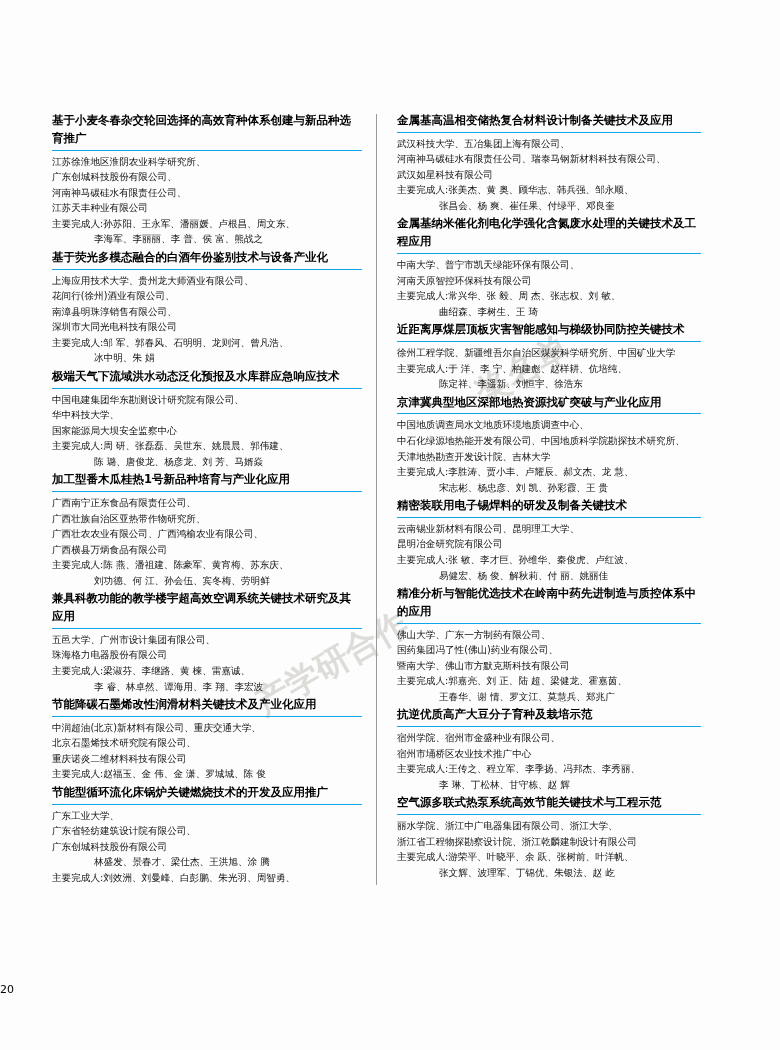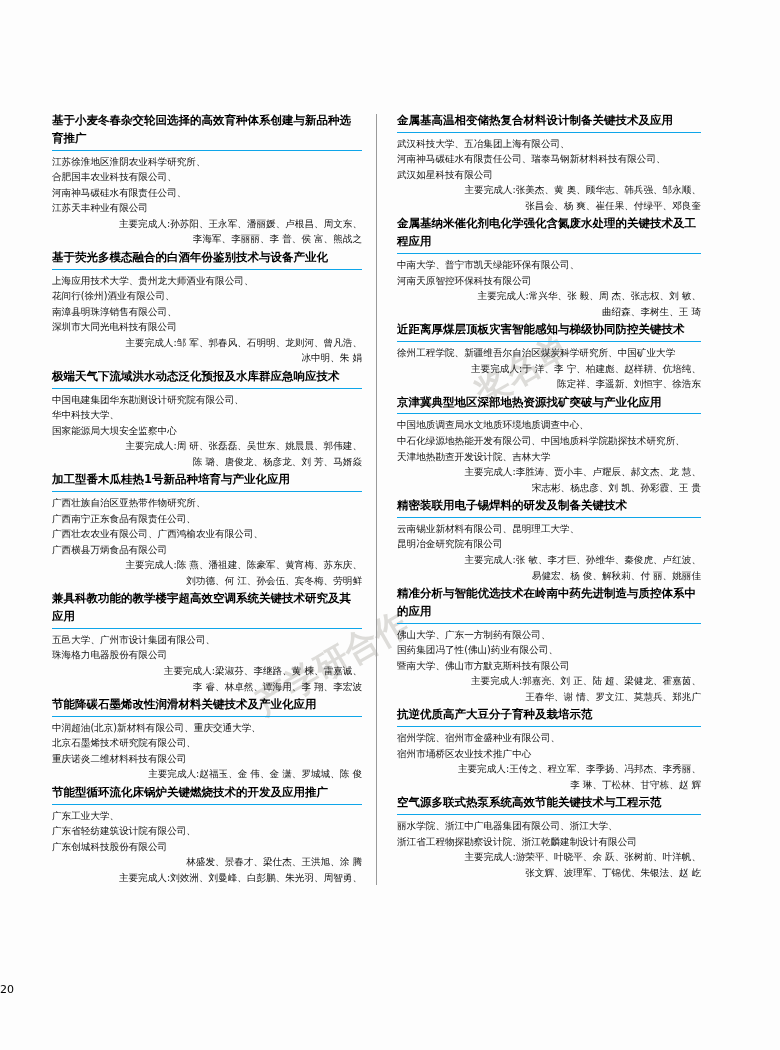--- a/index.html
+++ b/index.html
@@ -84,21 +84,21 @@
     color: #111;
   }
   .orgline { white-space: nowrap; overflow: hidden; }
   .people {
     font-size: 9.6px;
     line-height: 1.62;
     color: #111;
     margin-top: 0px;
   }
   .people .plabel { }
-  .people .pline { white-space: nowrap; overflow: hidden; text-align: right; }
+  .people .pline { white-space: nowrap; overflow: hidden; }
   .people .pline.indent { text-indent: 42px; }
 
   .pagenum {
     position: absolute;
     left: 0;
     right: 0;
     top: 983px;
     font-size: 11px;
     color: #000;
     z-index: 3;
@@ -116,21 +116,21 @@
   </div>
 
   <div class="content">
 
     <div class="col col-left">
 
       <div class="entry">
         <div class="title">基于小麦冬春杂交轮回选择的高效育种体系创建与新品种选育推广</div>
         <div class="orgs">
           <div class="orgline">江苏徐淮地区淮阴农业科学研究所、</div>
-          <div class="orgline">合肥国丰农业科技有限公司、</div>
+          <div class="orgline">广东创城科技股份有限公司、</div>
           <div class="orgline">河南神马碳硅水有限责任公司、</div>
           <div class="orgline">江苏天丰种业有限公司</div>
         </div>
         <div class="people">
           <div class="pline"><span class="plabel">主要完成人:</span><span>孙苏阳、王永军、潘丽媛、卢根昌、周文东、</span></div>
           <div class="pline indent"><span>李海军、李丽丽、李  普、侯  富、熊战之</span></div>
         </div>
       </div>
 
       <div class="entry">
@@ -156,22 +156,22 @@
         </div>
         <div class="people">
           <div class="pline"><span class="plabel">主要完成人:</span><span>周  研、张磊磊、吴世东、姚晨晨、郭伟建、</span></div>
           <div class="pline indent"><span>陈  璐、唐俊龙、杨彦龙、刘  芳、马婿焱</span></div>
         </div>
       </div>
 
       <div class="entry">
         <div class="title">加工型番木瓜桂热1号新品种培育与产业化应用</div>
         <div class="orgs">
+          <div class="orgline">广西南宁正东食品有限责任公司、</div>
           <div class="orgline">广西壮族自治区亚热带作物研究所、</div>
-          <div class="orgline">广西南宁正东食品有限责任公司、</div>
           <div class="orgline">广西壮农农业有限公司、广西鸿榆农业有限公司、</div>
           <div class="orgline">广西横县万炳食品有限公司</div>
         </div>
         <div class="people">
           <div class="pline"><span class="plabel">主要完成人:</span><span>陈  燕、潘祖建、陈豪军、黄宵梅、苏东庆、</span></div>
           <div class="pline indent"><span>刘功德、何  江、孙会伍、宾冬梅、劳明鲜</span></div>
         </div>
       </div>
 
       <div class="entry">

